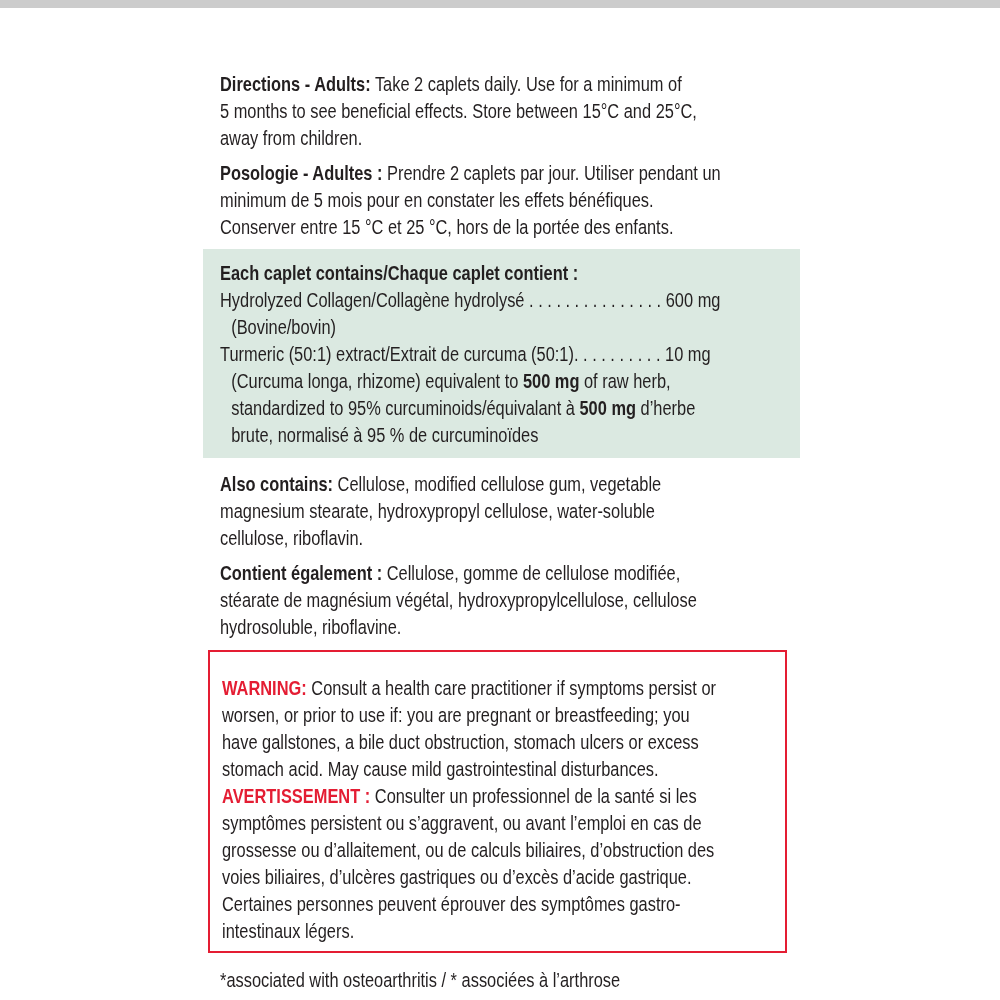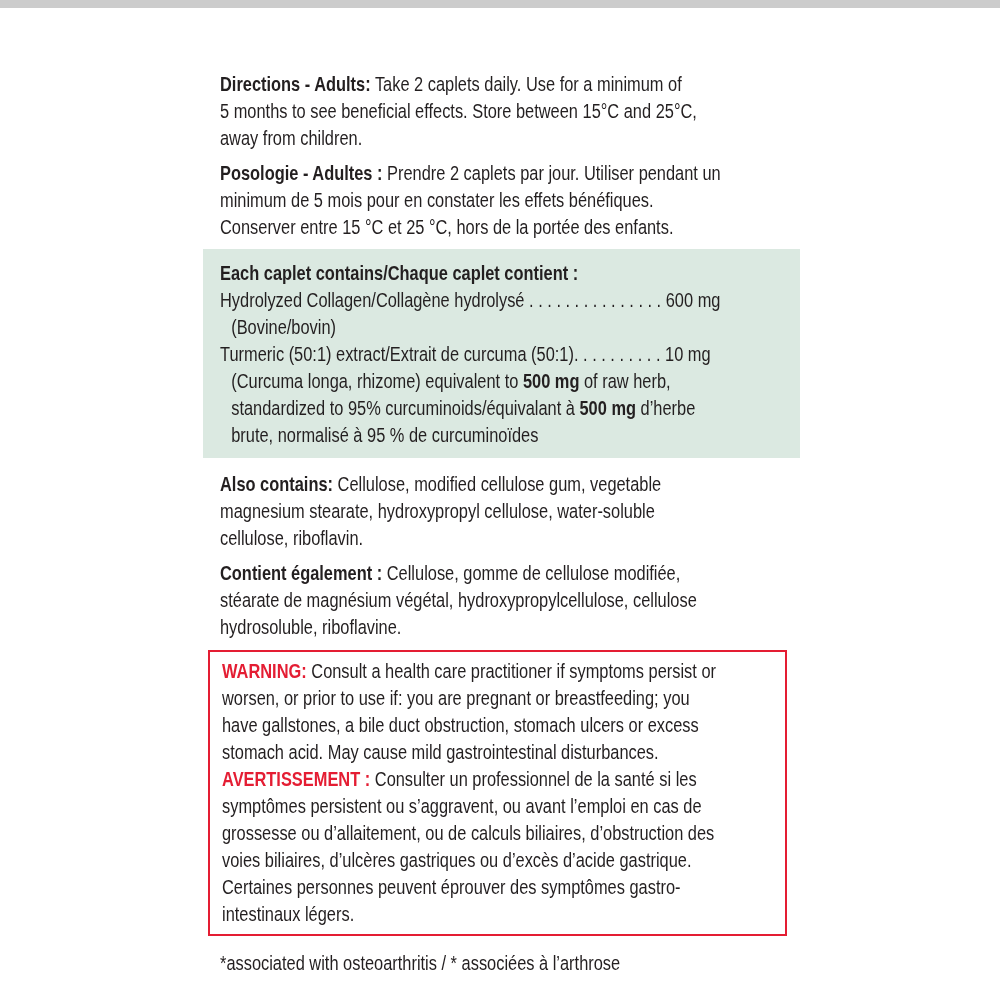--- a/index.html
+++ b/index.html
@@ -40,21 +40,21 @@
   .seg.r{color:var(--red);}
   .para{margin:0 0 8px 17px;}
   .panel-green{
     background:var(--panel-green);
     padding:10px 8px 10px 17px;
     margin:9px 0 12px 0;
   }
   .warning-box{
     border:2.5px solid var(--red);
     margin:10px 13px 0 5px;
-    padding:5px 0 7px 12px;
+    padding:22px 0 7px 12px;
   }
   .footnote{
     margin:13px 0 0 17px;
     font-size:20.5px;
     line-height:27px;
     white-space:nowrap;
   }
 </style>
 </head>
 <body>

